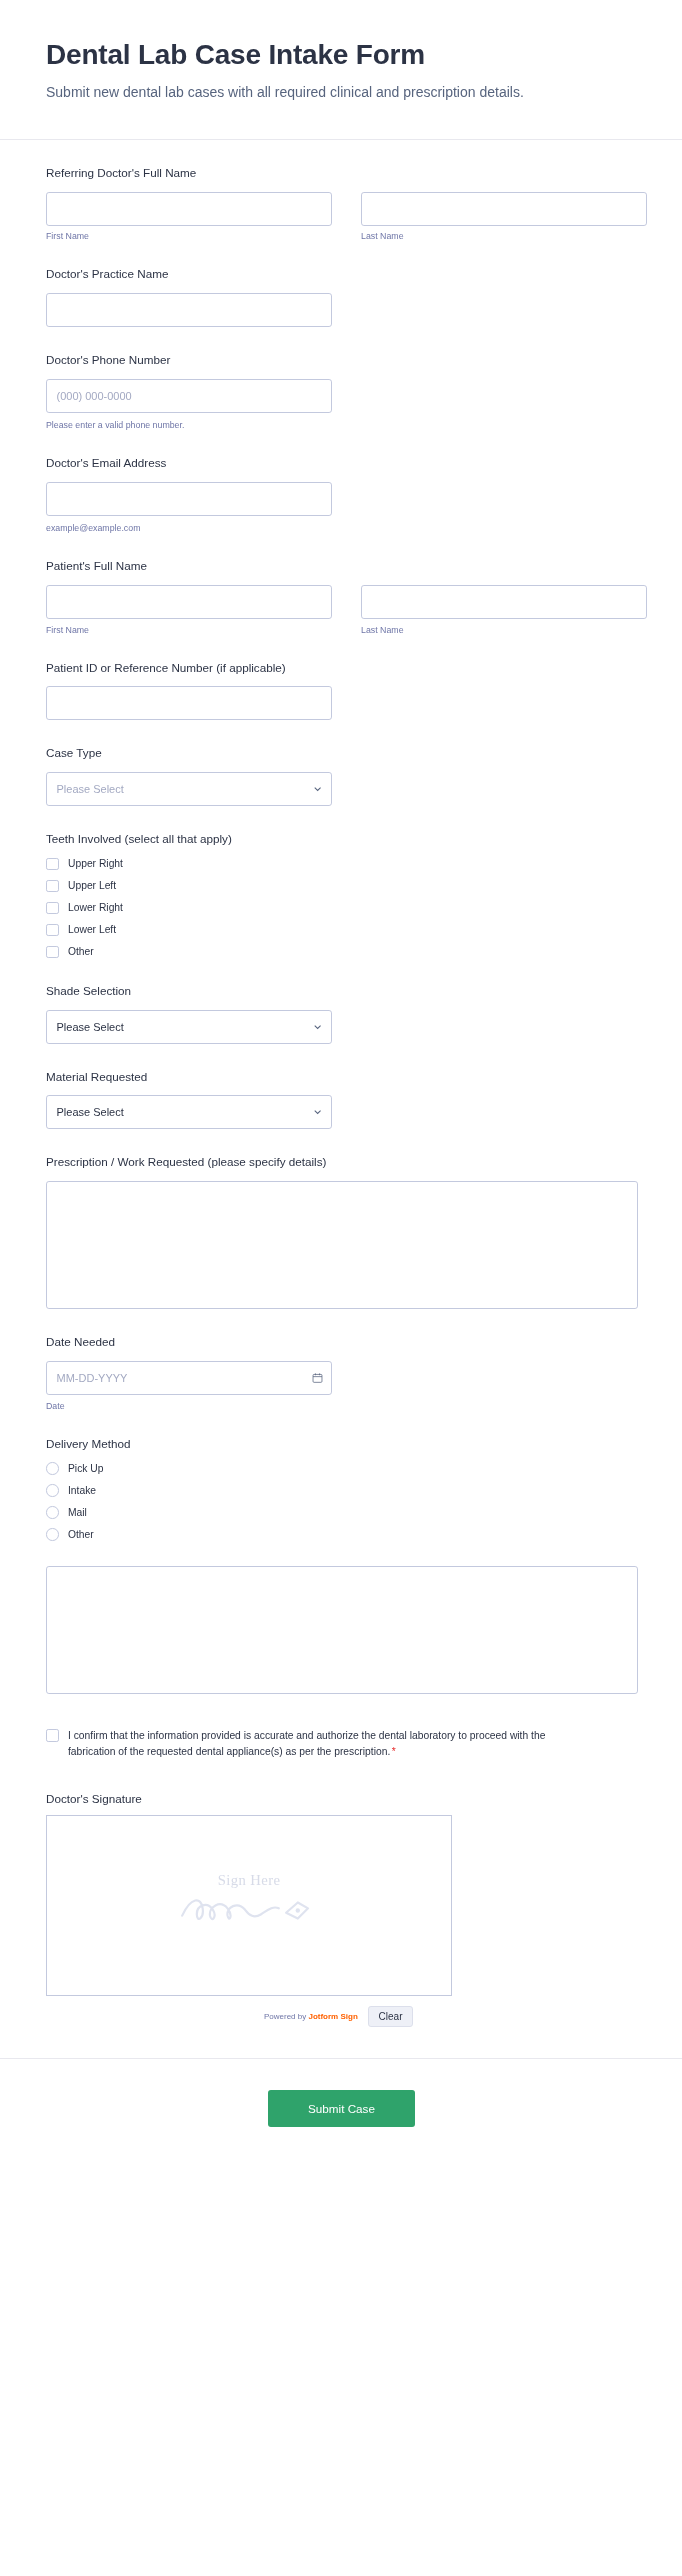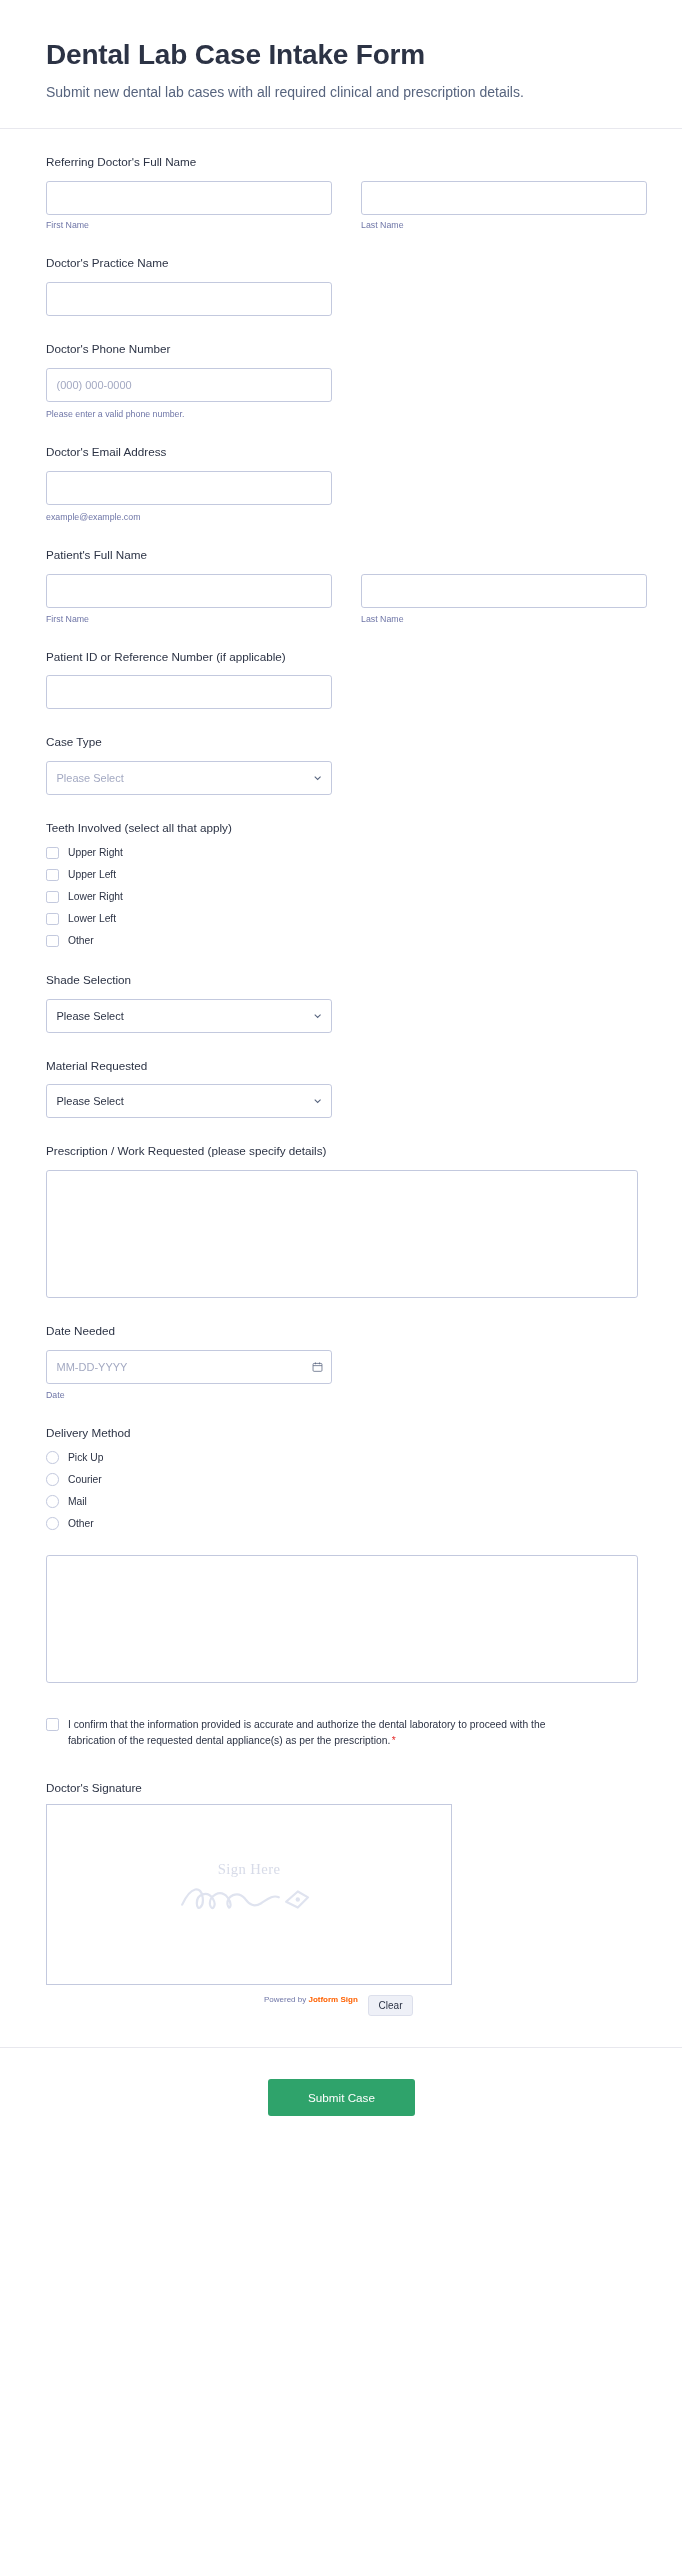--- a/index.html
+++ b/index.html
@@ -14,21 +14,21 @@
     width: 683px;
     min-height: 2576px;
   }
   .form-wrap {
     width: 683px;
     margin: 0 auto;
     background: #ffffff;
   }
   
   .form-header {
-    padding: 38px 46px 25px 46px;
+    padding: 38px 46px 36px 46px;
     border-bottom: 0.7px solid #e8e8ee;
   }
   .form-title {
     font-size: 28px;
     font-weight: bold;
     letter-spacing: -0.2px;
     color: #2c3345;
     margin: 0 0 10.3px 0;
     line-height: 1.2;
   }
@@ -198,21 +198,21 @@
     font-size: 14.7px;
     color: #d7dbe8;
     font-family: "Liberation Serif", serif;
     letter-spacing: 0.4px;
   }
   .sig-art { margin-top: -2.9px; }
   .sig-footer {
     width: 367px;
     display: flex;
     justify-content: flex-end;
-    align-items: flex-start;
+    align-items: center;
     gap: 10.3px;
     margin-top: 10.3px;
   }
   .powered {
     font-size: 8px;
     color: #6f76a7;
   }
   .powered b { color: #ff6100; }
   .clear-btn {
     font-size: 10px;
@@ -384,21 +384,21 @@
 
     <div class="field">
       <label class="field-label">Delivery Method</label>
       <div class="opt-list">
         <div class="opt-row">
           <span class="radio"></span>
           <span class="opt-label">Pick Up</span>
         </div>
         <div class="opt-row">
           <span class="radio"></span>
-          <span class="opt-label">Courier</span>
+          <span class="opt-label">Intake</span>
         </div>
         <div class="opt-row">
           <span class="radio"></span>
           <span class="opt-label">Mail</span>
         </div>
         <div class="opt-row">
           <span class="radio"></span>
           <span class="opt-label">Other</span>
         </div>
       </div>

